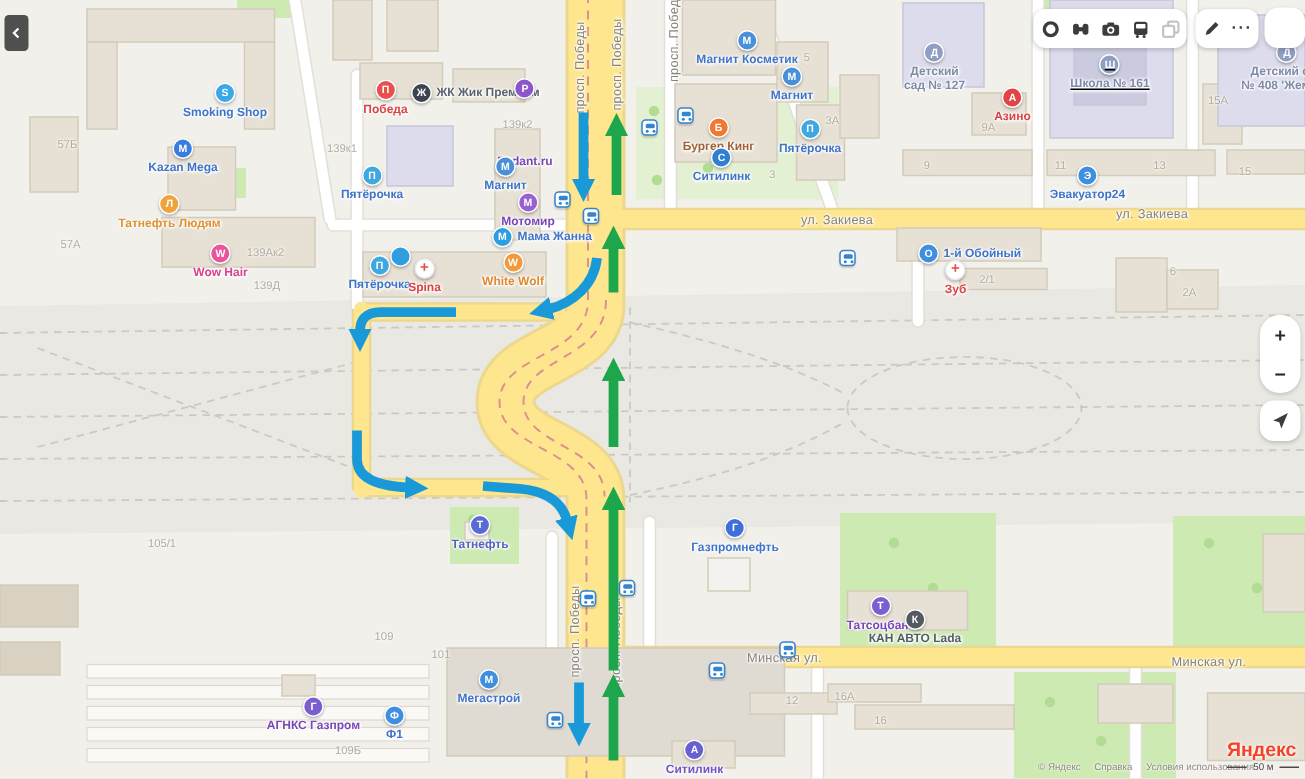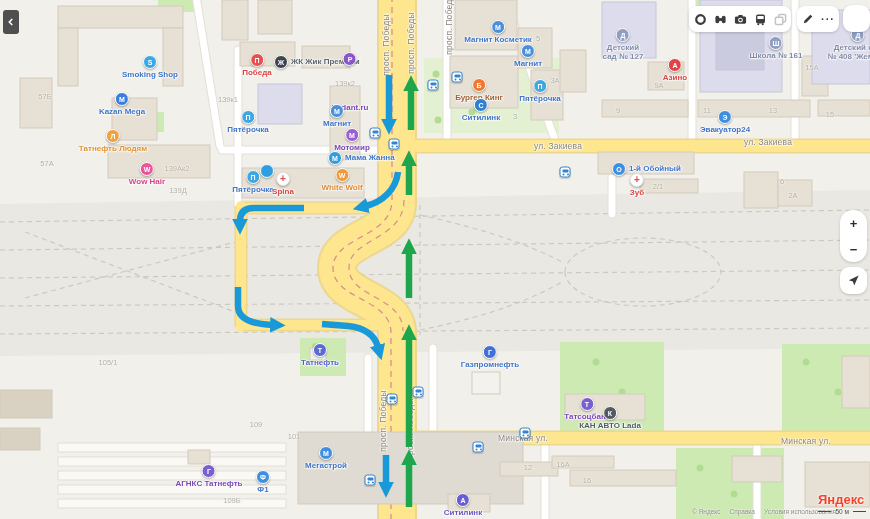--- a/index.html
+++ b/index.html
@@ -417,21 +417,21 @@
         </span>
         <span class="poi-label tintText">Пятёрочка</span>
       </div>
       <div class="poi" style="left: 623px; top: 36px;">
         <span class="poi-dot tint" style="background: rgb(143, 159, 196);">
           <span class="poi-glyph">Д</span>
         </span>
         <span class="poi-label tintText" style="color: rgb(127, 138, 168);">Детский
 сад № 127</span>
       </div>
-      <div class="poi" style="left: 776px; top: 44px;">
+      <div class="poi" style="left: 740px; top: 44px; text-decoration: underline;">
         <span class="poi-dot tint" style="background: rgb(143, 159, 196);">
           <span class="poi-glyph">Ш</span>
         </span>
         <span class="poi-label tintText" style="color: rgb(127, 138, 168);">Школа № 161</span>
       </div>
       <div class="poi" style="left: 675px; top: 66px; justify-content: flex-end;">
         <span class="poi-dot tint" style="background: rgb(224, 69, 69);">
           <span class="poi-glyph">А</span>
         </span>
         <span class="poi-label tintText" style="color: rgb(216, 67, 67);">Азино</span>
@@ -488,21 +488,21 @@
       <div class="poi" style="left: 326px; top: 454px;">
         <span class="poi-dot tint" style="background: rgb(63, 143, 224);">
           <span class="poi-glyph">М</span>
         </span>
         <span class="poi-label tintText">Мегастрой</span>
       </div>
       <div class="poi" style="left: 209px; top: 472px;">
         <span class="poi-dot tint" style="background: rgb(122, 95, 208);">
           <span class="poi-glyph">Г</span>
         </span>
-        <span class="poi-label tintText" style="color: rgb(122, 70, 185);">АГНКС Татнефть</span>
+        <span class="poi-label tintText" style="color: rgb(122, 70, 185);">АГНКС Газпром</span>
       </div>
       <div class="poi" style="left: 263px; top: 478px;">
         <span class="poi-dot tint" style="background: rgb(63, 143, 224);">
           <span class="poi-glyph">Ф</span>
         </span>
         <span class="poi-label tintText">Ф1</span>
       </div>
       <div class="poi" style="left: 463px; top: 501px;">
         <span class="poi-dot tint" style="background: rgb(106, 95, 208);">
           <span class="poi-glyph">А</span>

